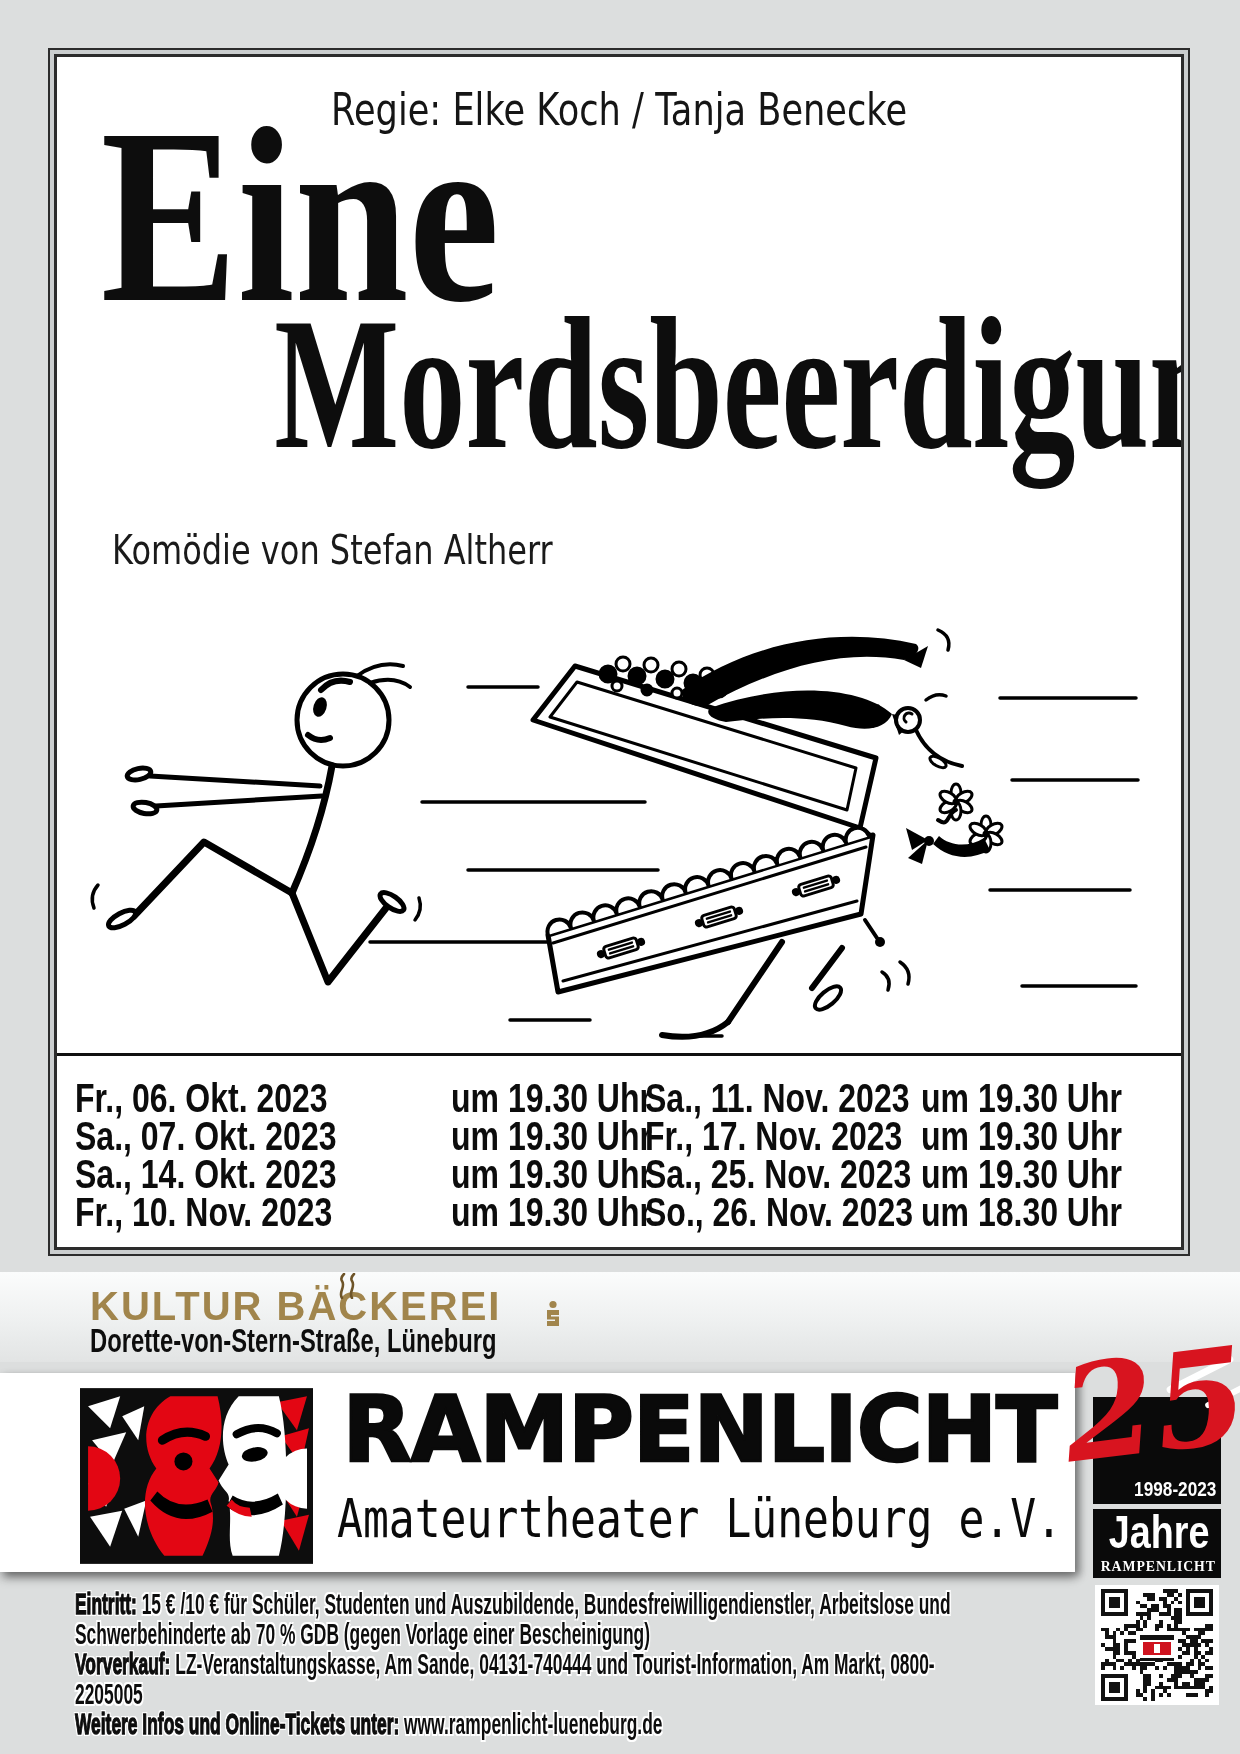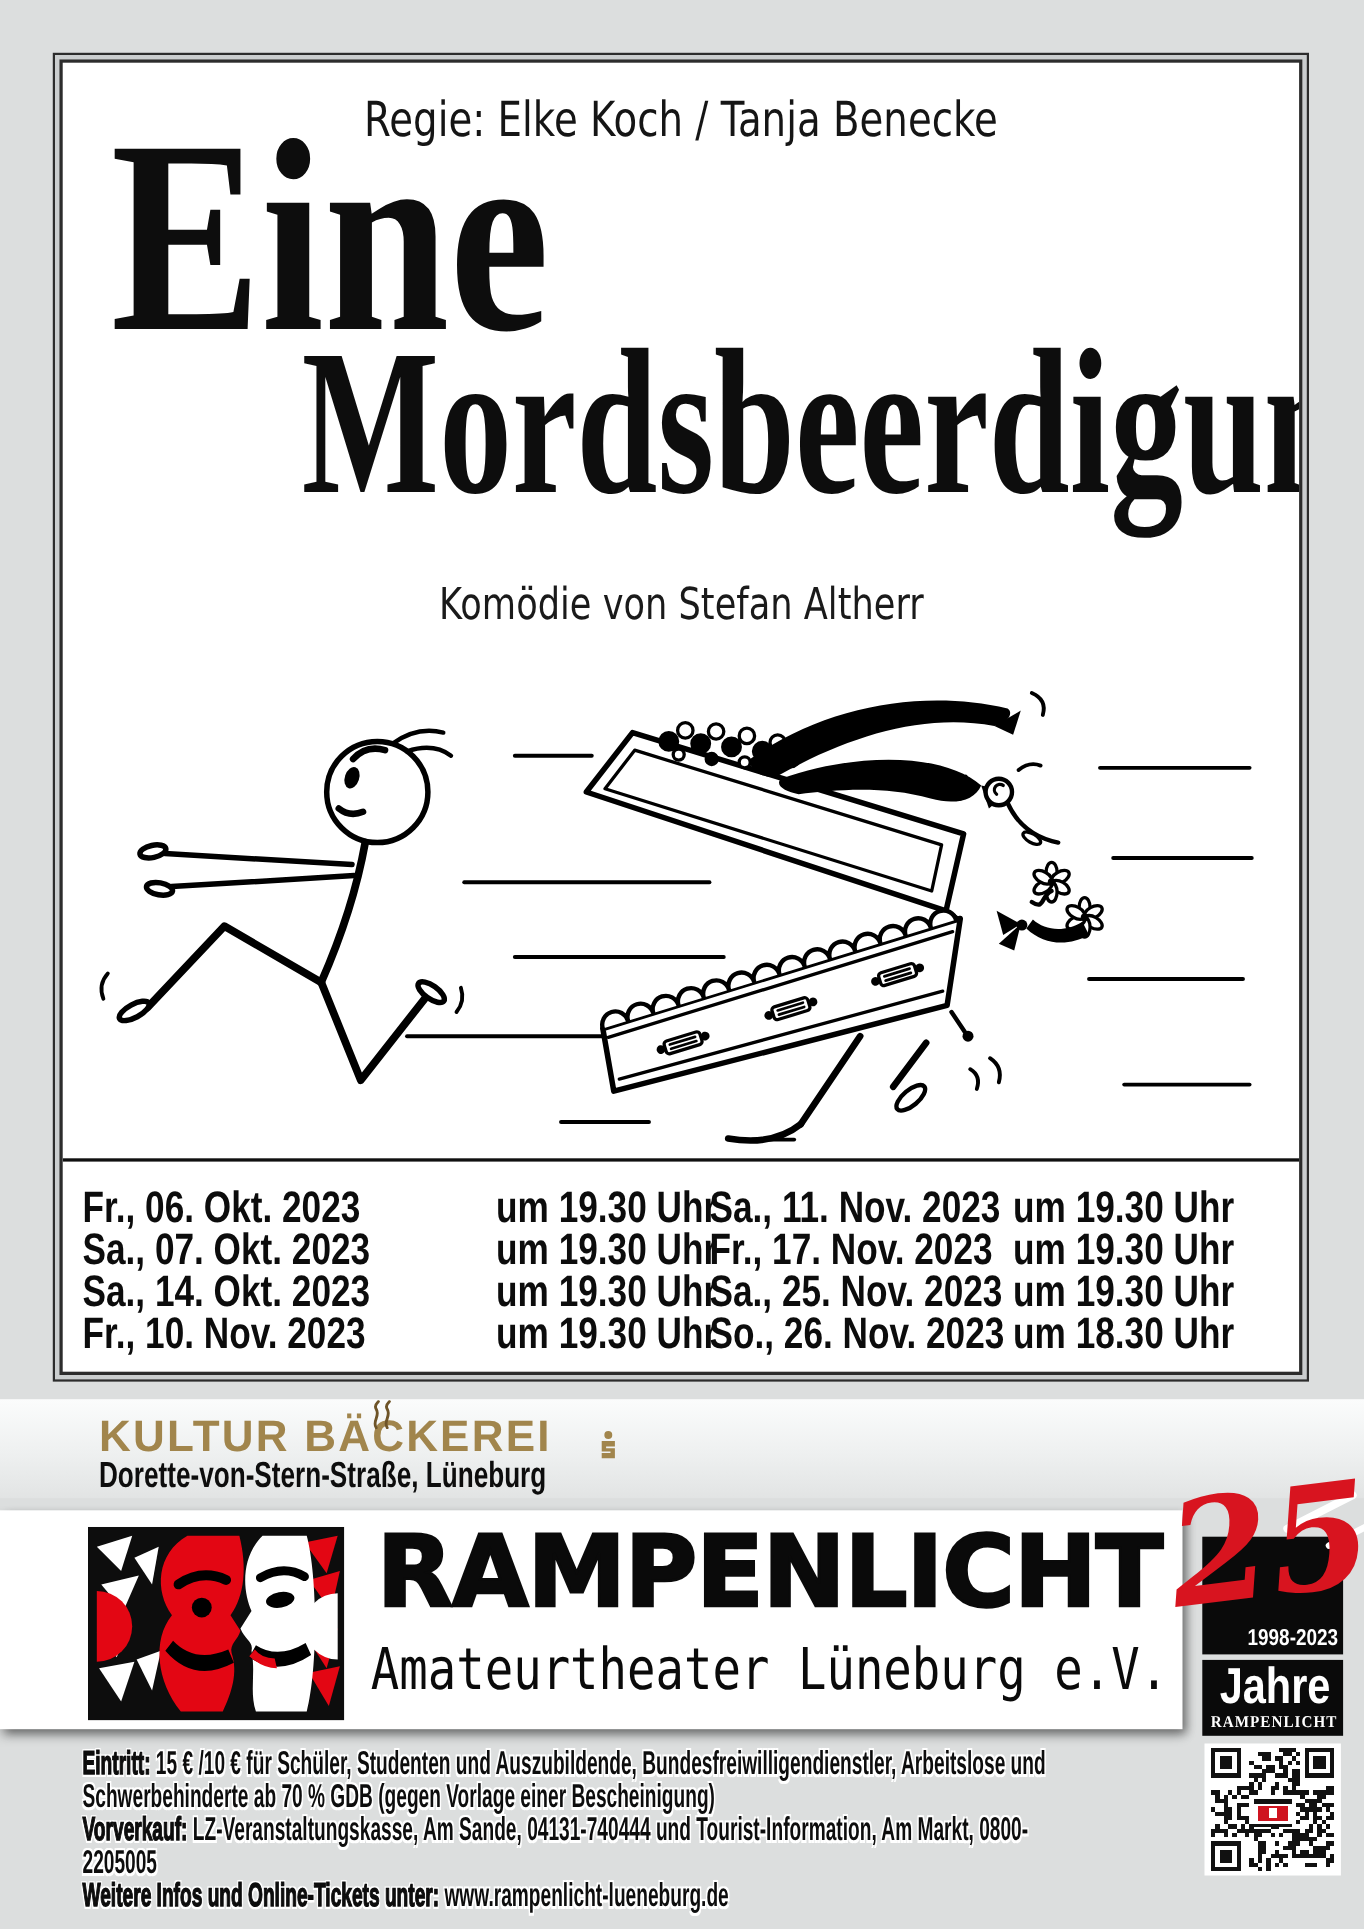--- a/index.html
+++ b/index.html
@@ -18,21 +18,21 @@
   .director-line span{display:inline-block;font-family:"DejaVu Sans",sans-serif;
       font-size:44px;font-weight:400;color:#151515;transform:scaleX(.8);white-space:nowrap;}
 
   .title1{left:0;right:0;top:34px;text-align:left;line-height:1;}
   .title1 span{display:inline-block;font-family:"Liberation Serif",serif;font-weight:700;
       font-size:250px;line-height:1;color:#0d0d0d;transform:scaleX(.82);white-space:nowrap;}
   .title2{left:0;right:0;top:232px;text-align:center;line-height:1;}
   .title2 span{display:inline-block;font-family:"Liberation Serif",serif;font-weight:700;
       font-size:189px;line-height:1;color:#0d0d0d;transform:scaleX(.70);white-space:nowrap;}
 
-  .subtitle{left:0;right:0;top:470px;text-align:center;}
+  .subtitle{left:0;right:0;top:470px;text-align:left;}
   .subtitle span{display:inline-block;font-family:"DejaVu Sans",sans-serif;font-size:40px;
       font-weight:400;color:#1a1a1a;transform:scaleX(.8);white-space:nowrap;}
 
   .illustration{left:13px;top:533px;width:1070px;height:450px;}
 
   .dates-rule{left:0;right:0;top:996px;height:3px;background:#101010;}
 
   .shows-col{top:1022px;transform:scaleX(.8);transform-origin:left top;}
   .shows-col .show-row{font-size:40px;line-height:38px;font-weight:700;white-space:nowrap;color:#0c0c0c;}
   .shows-col.left{left:18px;}

